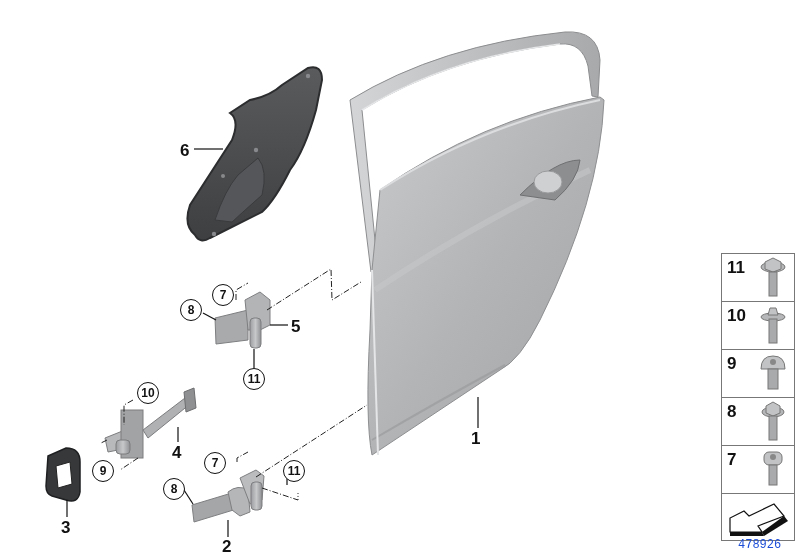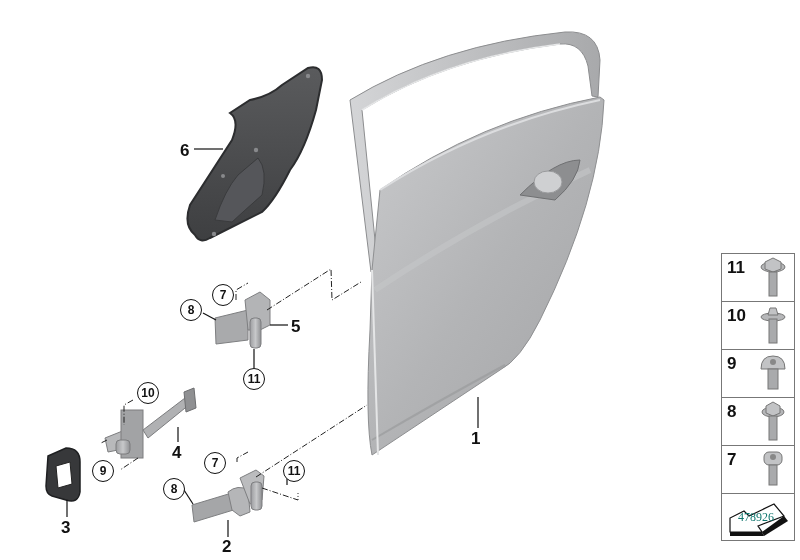--- a/index.html
+++ b/index.html
@@ -26,22 +26,22 @@
       height: 47px; border-bottom: 1px solid #777; position: relative;
     }
     .legend .cell:last-child { border-bottom: none; }
     .legend .num {
       position: absolute; left: 5px; top: 4px; font-weight: bold; font-size: 17px; color: #111;
       font-family: "Liberation Sans", sans-serif;
     }
     .legend svg.screw { position: absolute; left: 36px; top: 3px; }
     .legend .arrow-cell { height: 46px; }
     .docnum {
-      position: absolute; left: 738px; top: 510px; font-size: 12px; color: #0f766e;
-      font-family: Liberation Serif, serif;
+      position: absolute; left: 738px; top: 538px; font-size: 12px; color: #1d4ed8;
+      font-family: Liberation Mono, monospace;
     }
   </style>
 </head>
 <body>
 
 <div id="canvas">
   <svg width="800" height="560" viewBox="0 0 800 560">
     <defs>
       <linearGradient id="doorGrad" x1="0" y1="0" x2="1" y2="1">
         <stop offset="0" stop-color="#c9cacc"></stop>

